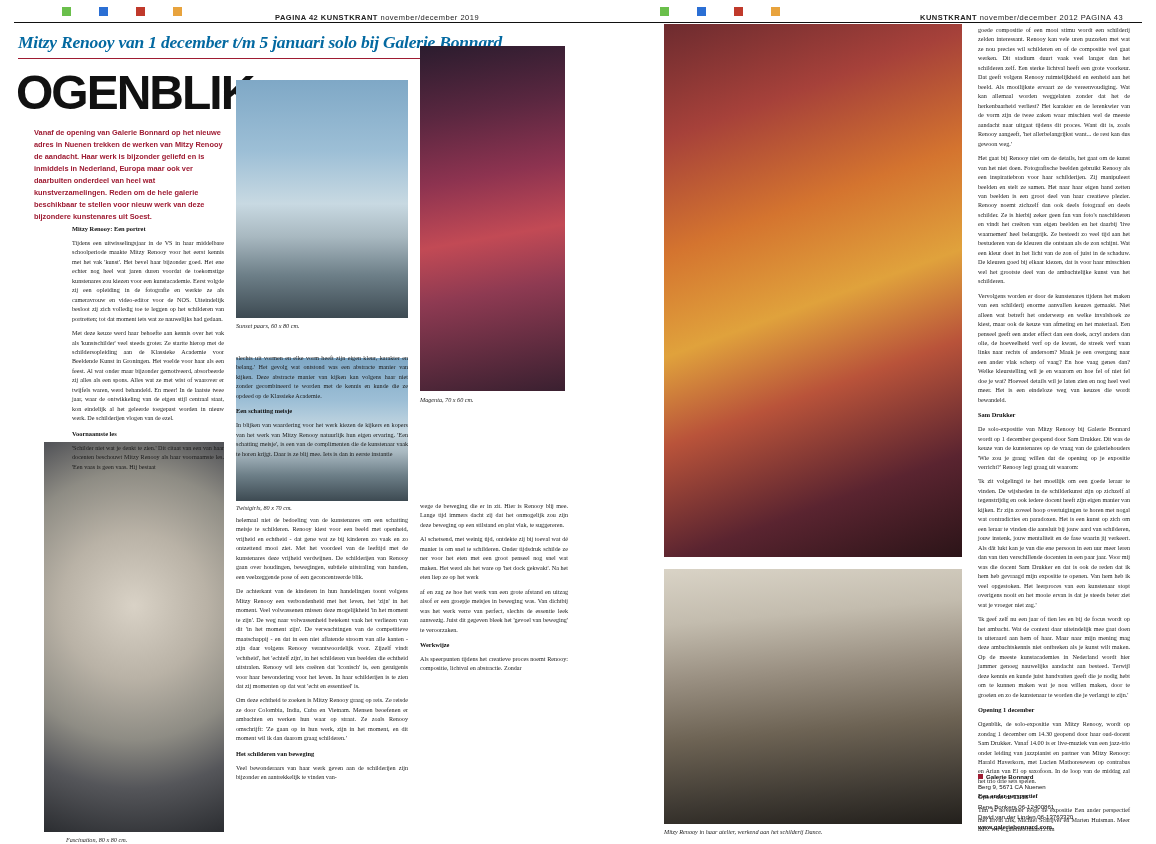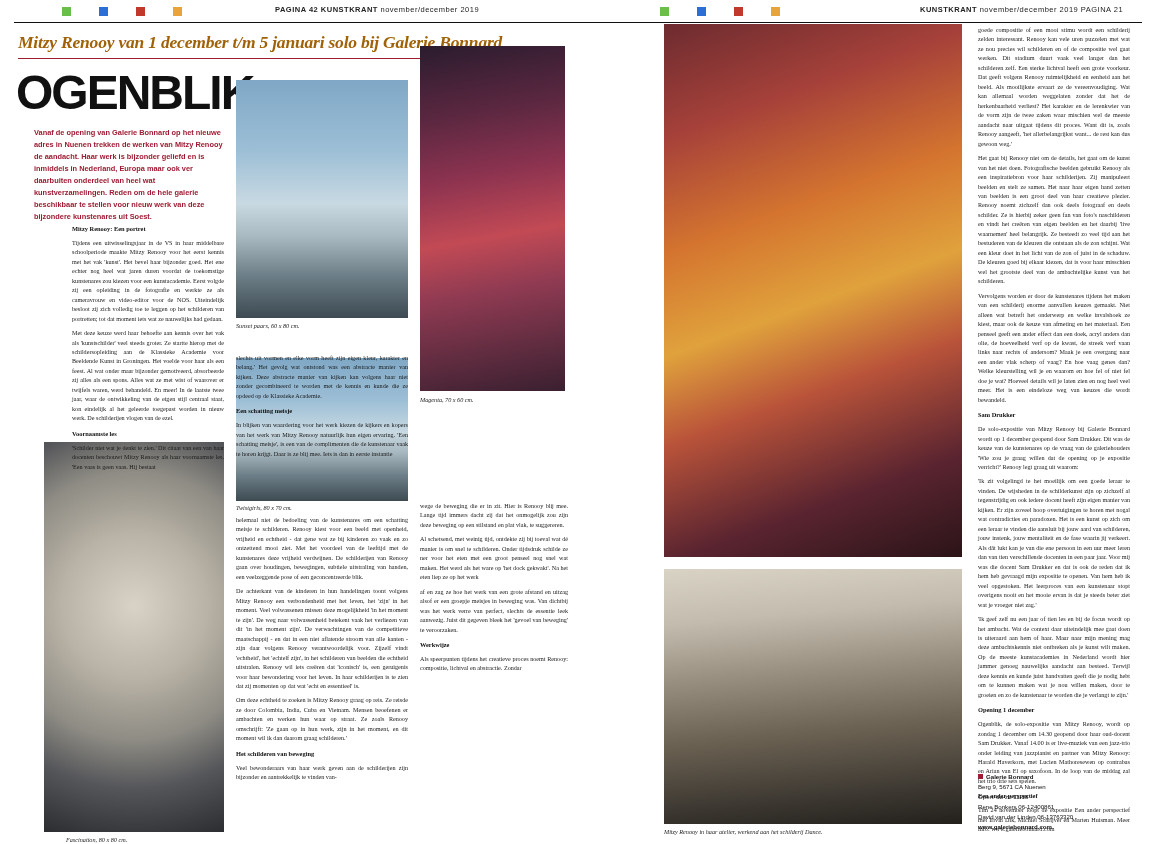--- a/index.html
+++ b/index.html
@@ -16,35 +16,35 @@
 
   
   .header-band {
     position:absolute; top:0; left:0; width:1156px; height:24px;
   }
   .dots { position:absolute; top:7px; display:flex; gap:28px; }
   .dots.left { left:62px; }
   .dots.right { left:660px; }
   .dot { width:9px; height:9px; }
   .hdr-text {
-    position:absolute; top:5px;
+    position:absolute; top:13px;
     font-family:"Liberation Sans", sans-serif;
     font-size:7.5px; letter-spacing:.5px; color:#222;
   }
   .hdr-left { left:275px; }
   .hdr-right { left:920px; }
   .hdr-bold { font-weight:bold; }
   .rule-top { position:absolute; top:22px; left:14px; width:1128px; height:1px; background:#111; }
 
   
   .left-page { position:absolute; top:24px; left:14px; width:556px; height:808px; }
   .headline-kop {
     font-family:"Liberation Serif", serif;
     font-style:italic; font-weight:bold;
-    font-size:17.5px; color:#a16207;
+    font-size:17.5px; color:#0369a1;
     letter-spacing:-.2px;
     margin:8px 0 0 4px;
   }
   .kop-rule { width:545px; height:1px; background:#9e1b32; margin:5px 0 0 4px; }
 
   .ogenblik {
     font-family:"Liberation Sans", sans-serif;
     font-weight:bold; font-size:48px; letter-spacing:-2px;
     color:#111; margin:10px 0 0 2px; line-height:1;
   }
@@ -114,21 +114,21 @@
       <span class="dot" style="background:#2b6fd4"></span>
       <span class="dot" style="background:#c0392b"></span>
       <span class="dot" style="background:#e8a33d"></span>
     </div>
     <div class="hdr-text hdr-left">
       <span class="hdr-bold">PAGINA 42 KUNSTKRANT</span>
       <span>november/december 2019</span>
     </div>
     <div class="hdr-text hdr-right">
       <span class="hdr-bold">KUNSTKRANT</span>
-      <span>november/december 2019 PAGINA 21</span>
+      <span>november/december 2012 PAGINA 43</span>
     </div>
   </div>
   <div class="rule-top"></div>
 
   <div class="left-page">
 
     <div class="headline-kop">Mitzy Renooy van 1 december t/m 5 januari solo bij Galerie Bonnard</div>
     <div class="kop-rule"></div>
 
     <div class="ogenblik">OGENBLIK</div>

